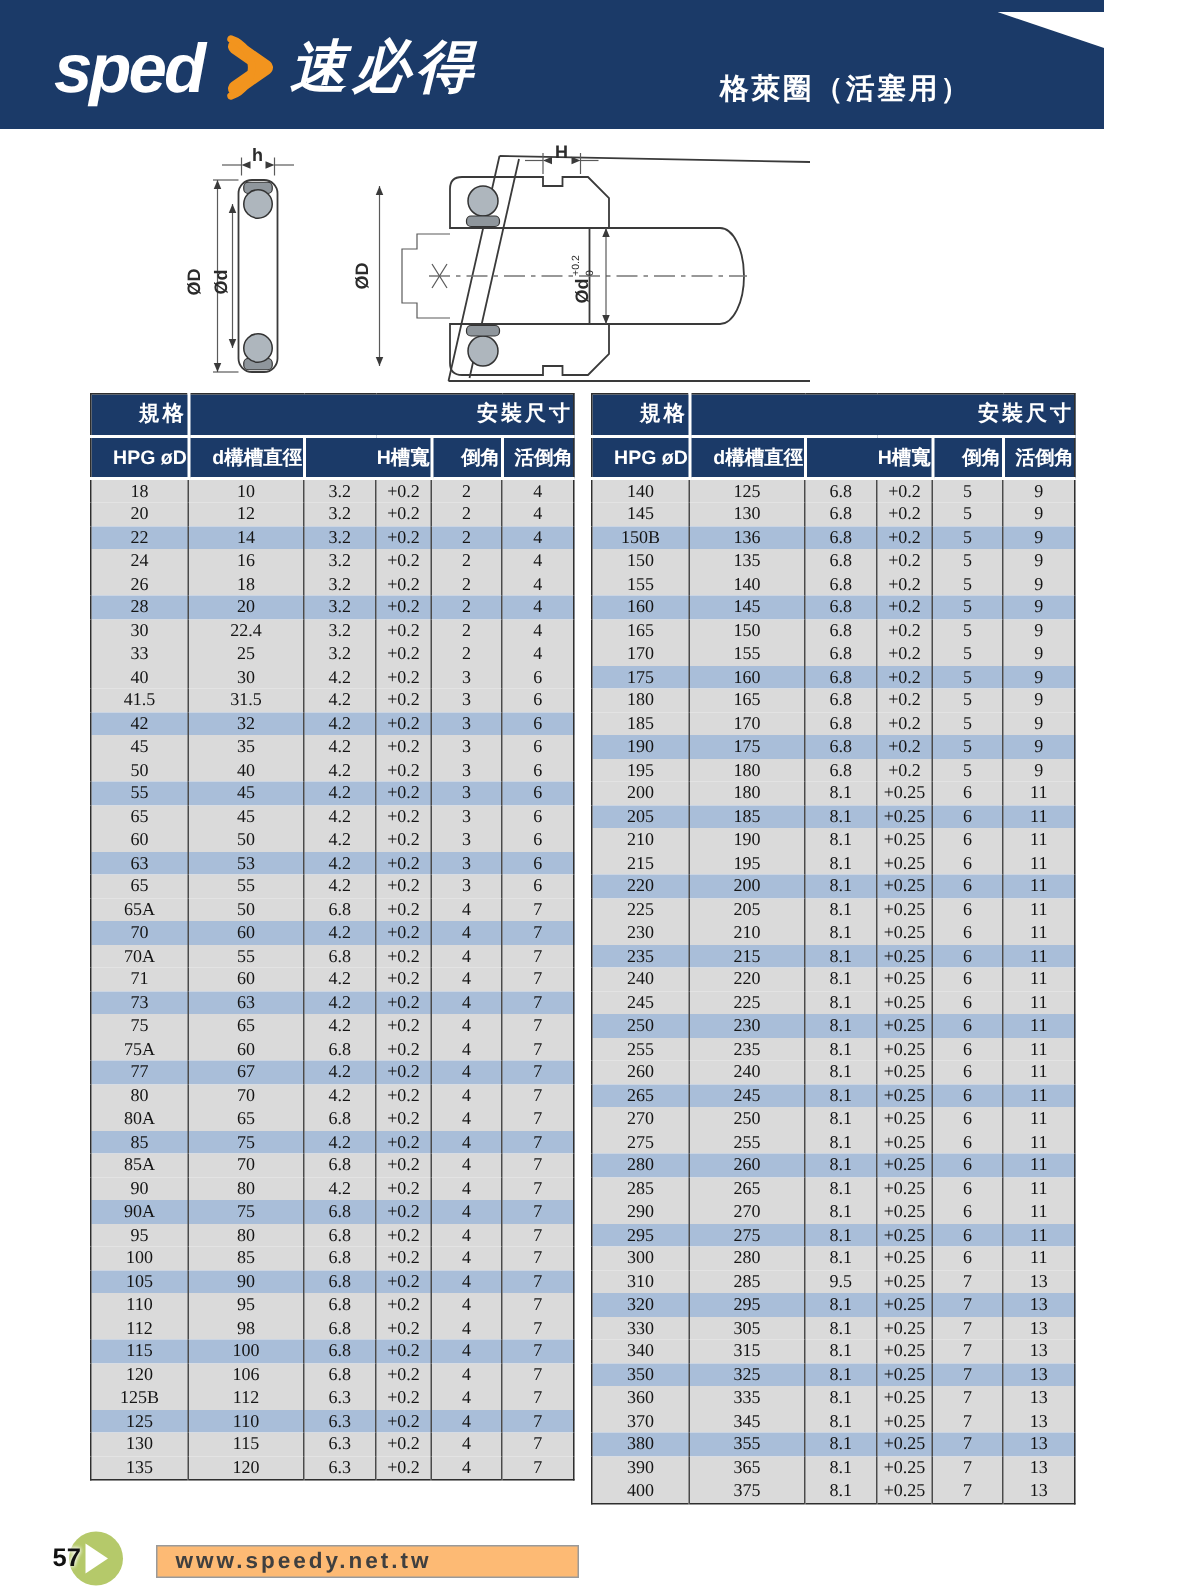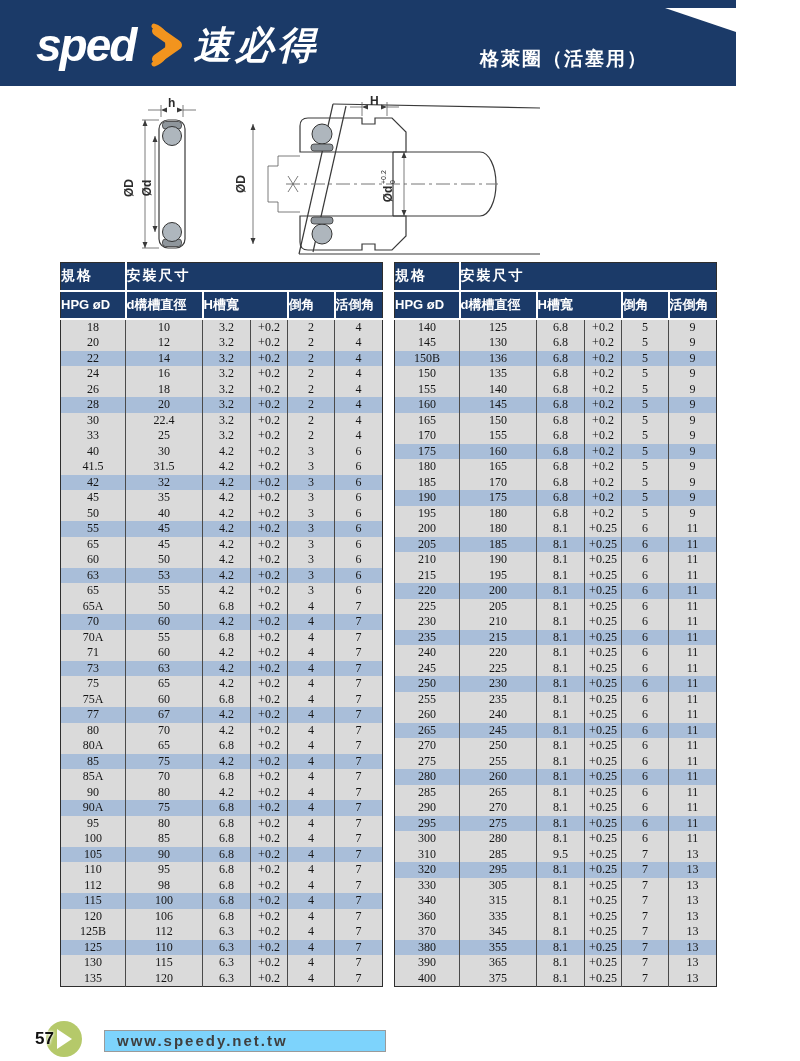--- a/index.html
+++ b/index.html
@@ -41,21 +41,21 @@
     border-collapse:collapse; table-layout:fixed;
     border:1.5px solid #2e2e2e;
   }
   #table-left  { left:60px;  width:322px; }
   #table-right { left:394px; width:322px; }
   .spec-table col.c1{width:65px} .spec-table col.c2{width:77px}
   .spec-table col.c3{width:48px} .spec-table col.c4{width:37px}
   .spec-table col.c5{width:47px} .spec-table col.c6{width:48px}
   .spec-table thead th {
     background:#1b3a68; color:#fff; font-weight:bold;
-    height:28px; text-align:left; vertical-align:middle;
+    height:28px; text-align:right; vertical-align:middle;
     border-right:2px solid #fff; border-bottom:2px solid #fff;
   }
   .spec-table thead tr th:last-child { border-right:none; }
   .spec-table thead tr.h1 th { font-size:14px; letter-spacing:2px; }
   .spec-table thead tr.h2 th { font-size:13px; letter-spacing:0; }
   .spec-table tbody td {
     height:15.5px; padding:0; text-align:center; vertical-align:middle;
     font-family:"Liberation Serif", serif; font-size:12px; color:#151515;
     background:#dadada; border-right:1px solid #4a4a4a; line-height:15.5px;
   }
@@ -70,21 +70,21 @@
     position:absolute; left:11px; top:8px; width:0; height:0;
     border-top:10px solid transparent; border-bottom:10px solid transparent;
     border-left:15px solid #ffffff;
   }
   .footer-page {
     position:absolute; left:35px; top:1029px; font-size:17px; font-weight:bold;
     color:#111; text-shadow:0 0 3px #fff, 0 0 3px #fff;
   }
   .footer-urlbar {
     position:absolute; left:104px; top:1030px; width:282px; height:22px;
-    background:#7dd3fc; border:1px solid #9a9a9a;
+    background:#fdba74; border:1px solid #9a9a9a;
     font-size:15px; font-weight:bold; color:#3f3f3f;
     letter-spacing:2px; line-height:20px; padding-left:12px;
   }
   
   .tech { stroke:#3a3a3a; fill:none; stroke-width:1.2; }
   .tech-thin { stroke:#5a5a5a; fill:none; stroke-width:0.8; }
   .dimtxt { font-family:"Liberation Sans", sans-serif; font-size:12px; font-weight:bold; fill:#2b2b2b; }
   .dimsm  { font-family:"Liberation Sans", sans-serif; font-size:7px;  fill:#2b2b2b; }
 </style>
 </head>
@@ -877,20 +877,28 @@
         <td>13</td>
       </tr>
       <tr>
         <td>340</td>
         <td>315</td>
         <td>8.1</td>
         <td>+0.25</td>
         <td>7</td>
         <td>13</td>
       </tr>
+      <tr class="hl">
+        <td>350</td>
+        <td>325</td>
+        <td>8.1</td>
+        <td>+0.25</td>
+        <td>7</td>
+        <td>13</td>
+      </tr>
       <tr>
         <td>360</td>
         <td>335</td>
         <td>8.1</td>
         <td>+0.25</td>
         <td>7</td>
         <td>13</td>
       </tr>
       <tr>
         <td>370</td>

